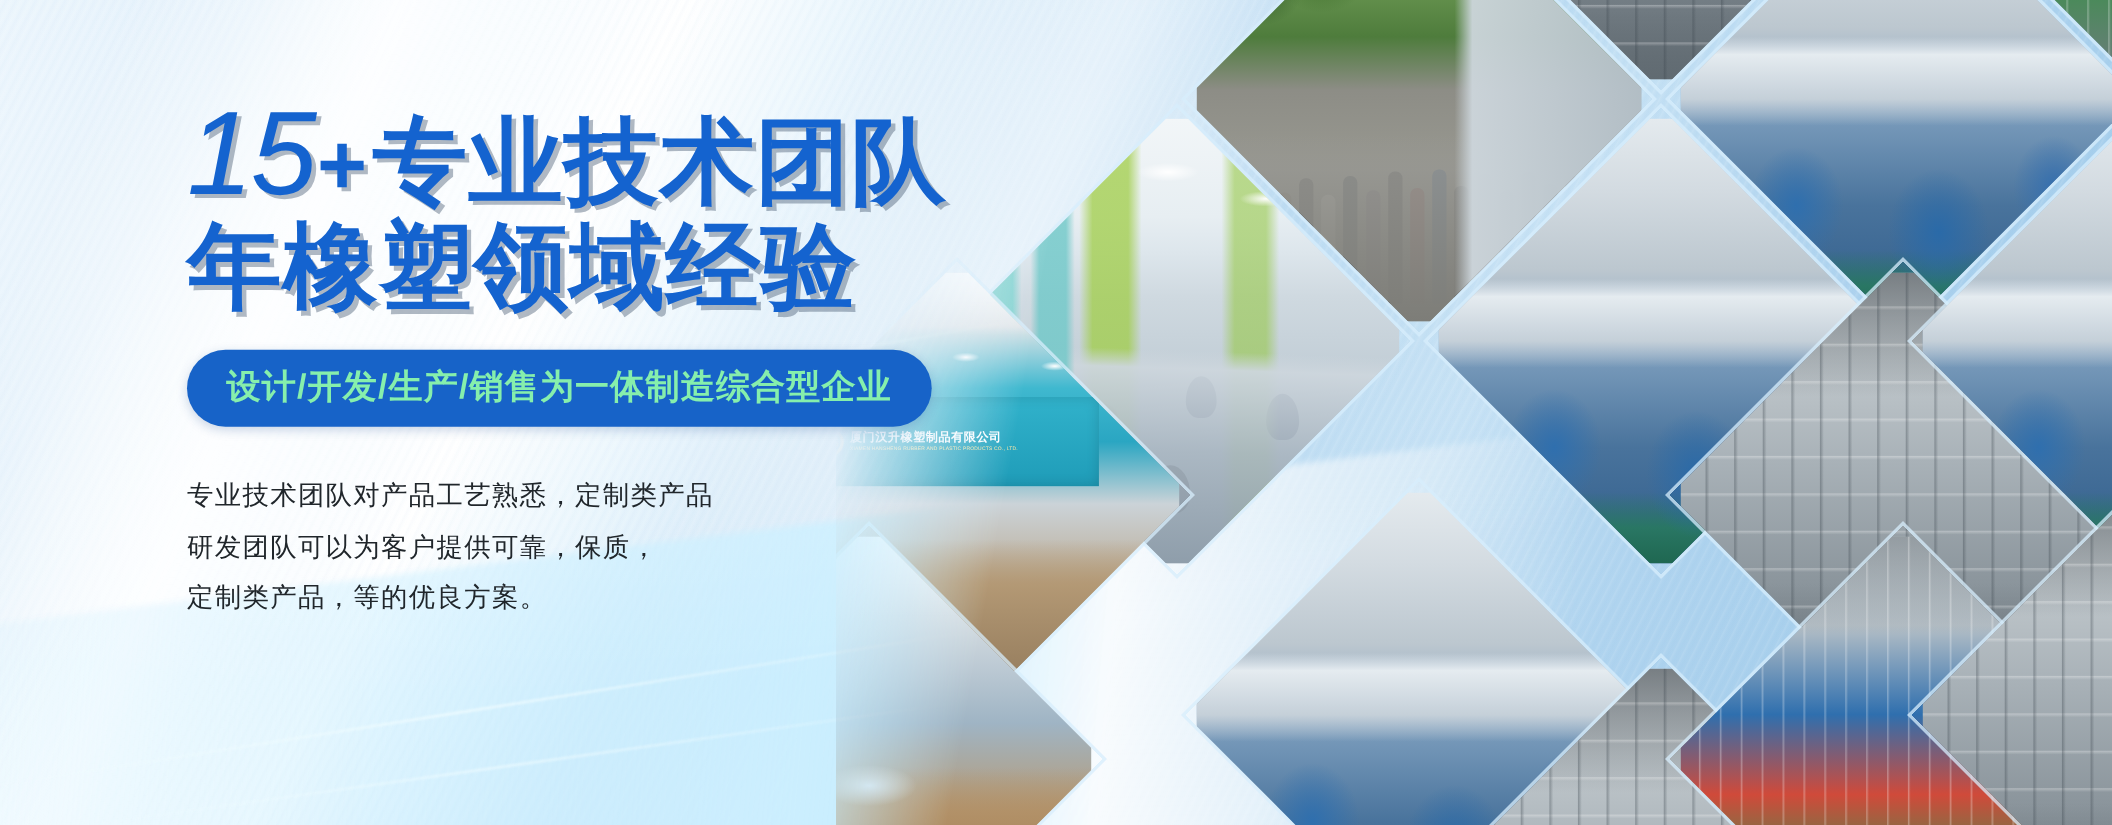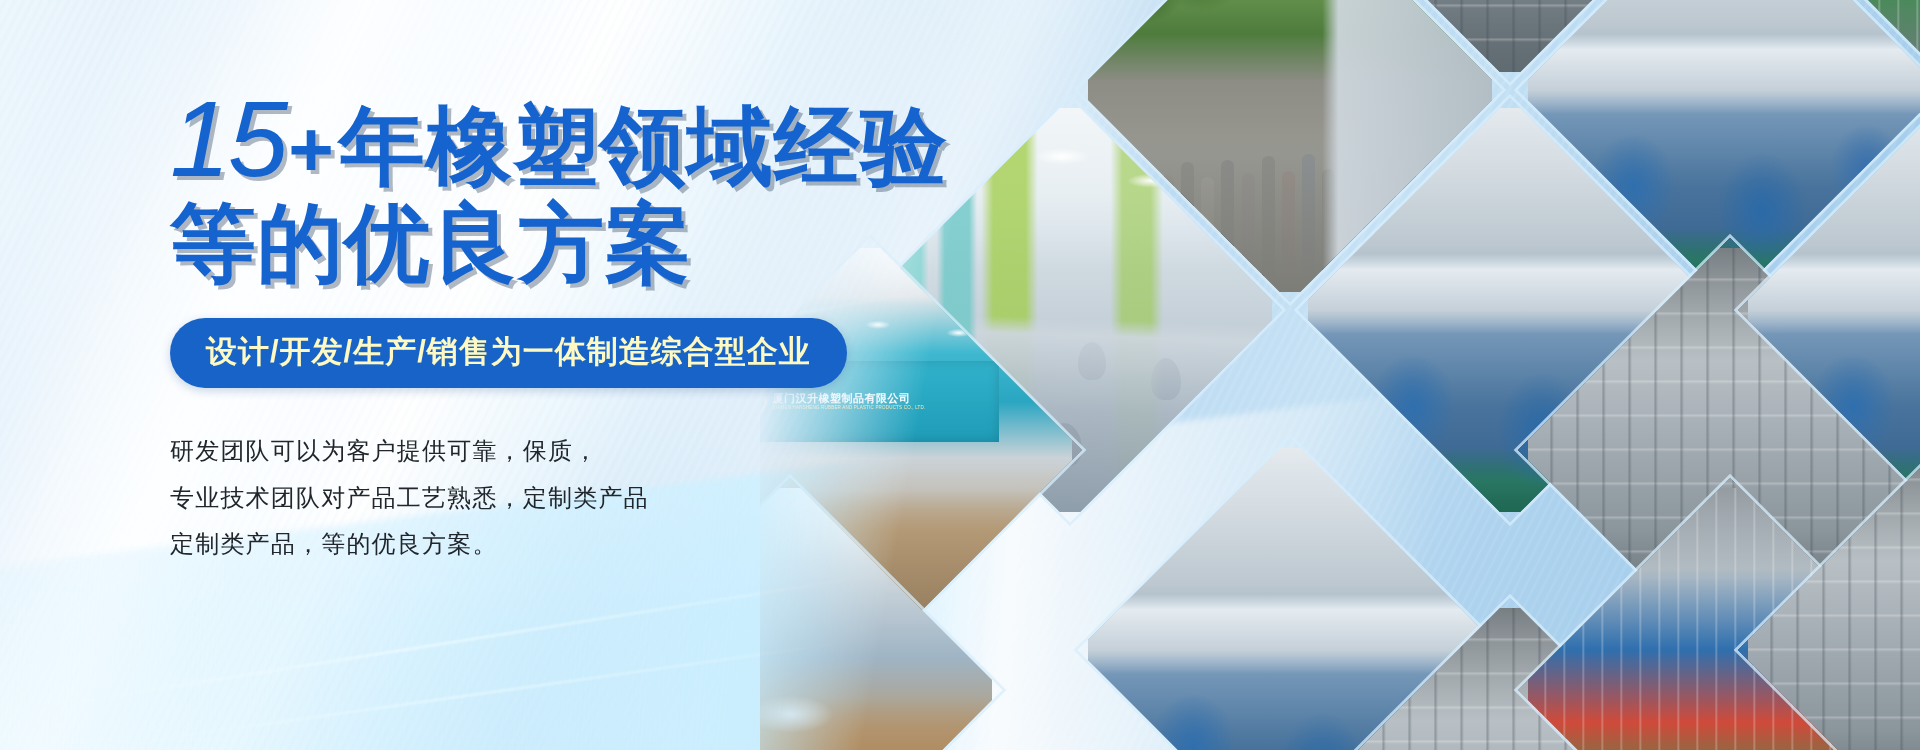--- a/index.html
+++ b/index.html
@@ -261,21 +261,21 @@
   .h1 .plus {
     font-size: 78px;
     font-weight: 700;
     margin: 0 4px 0 0;
   }
 
   #pill {
     display: inline-block;
     margin-top: 30px;
     background: #1763c8;
-    color: #fef9c3;
+    color: #86efac;
     font-size: 31px;
     font-weight: 700;
     letter-spacing: 1px;
     padding: 13px 36px 15px 36px;
     border-radius: 40px;
     white-space: nowrap;
     box-shadow: 0 3px 10px rgba(20,70,140,.22);
   }
 
   #para {
@@ -395,27 +395,27 @@
 
     <div class="dia" style="left:1040px;top:620px;">
       <div class="inner ph-machine"></div>
     </div>
 
   </div>
 
   <div id="copy">
 
     <div class="h1 l1">
-      <span class="num">15</span><span class="plus">+</span><span>年橡塑领域经验</span>
-    </div>
-
-    <div class="h1 l2">等的优良方案</div>
+      <span class="num">15</span><span class="plus">+</span><span>专业技术团队</span>
+    </div>
+
+    <div class="h1 l2">年橡塑领域经验</div>
 
     <div id="pill">设计/开发/生产/销售为一体制造综合型企业</div>
 
     <div id="para">
+      <div>专业技术团队对产品工艺熟悉，定制类产品</div>
       <div>研发团队可以为客户提供可靠，保质，</div>
-      <div>专业技术团队对产品工艺熟悉，定制类产品</div>
       <div>定制类产品，等的优良方案。</div>
     </div>
   </div>
 
 </div>
 
 </body></html>

